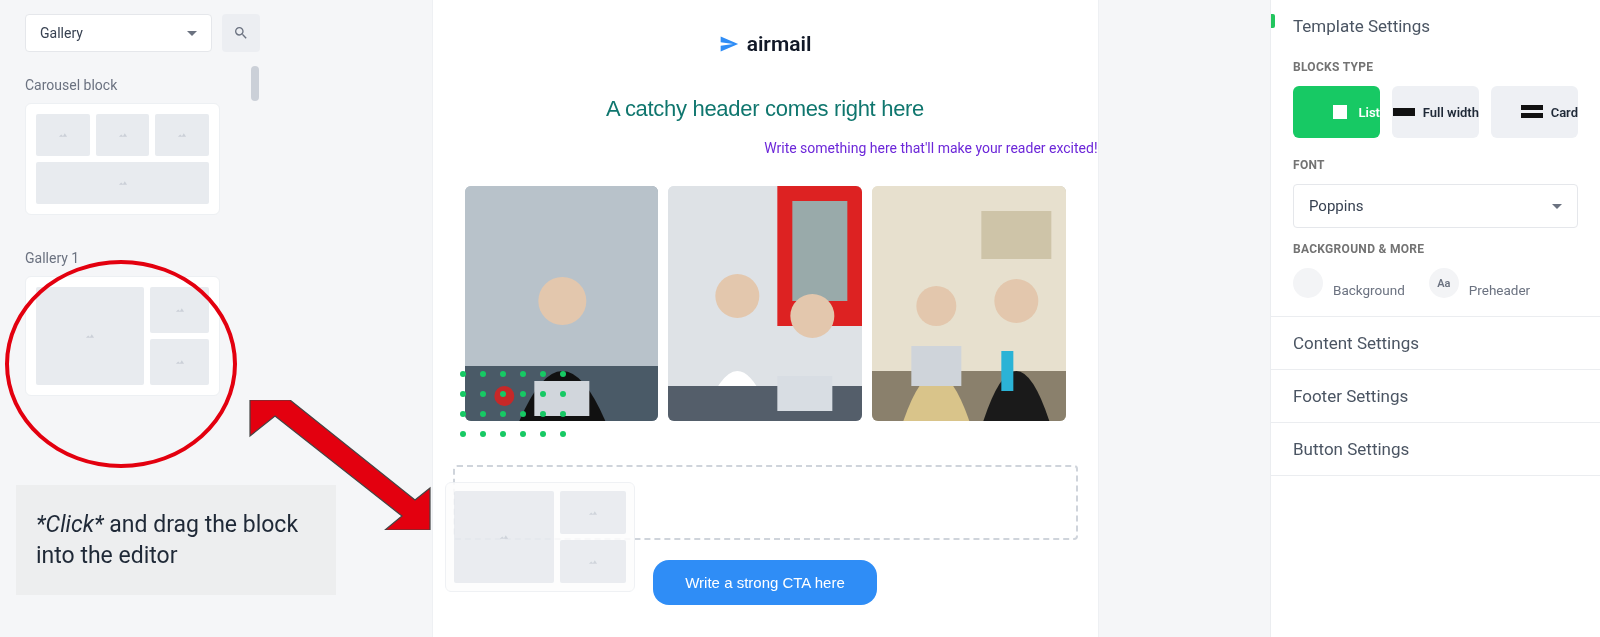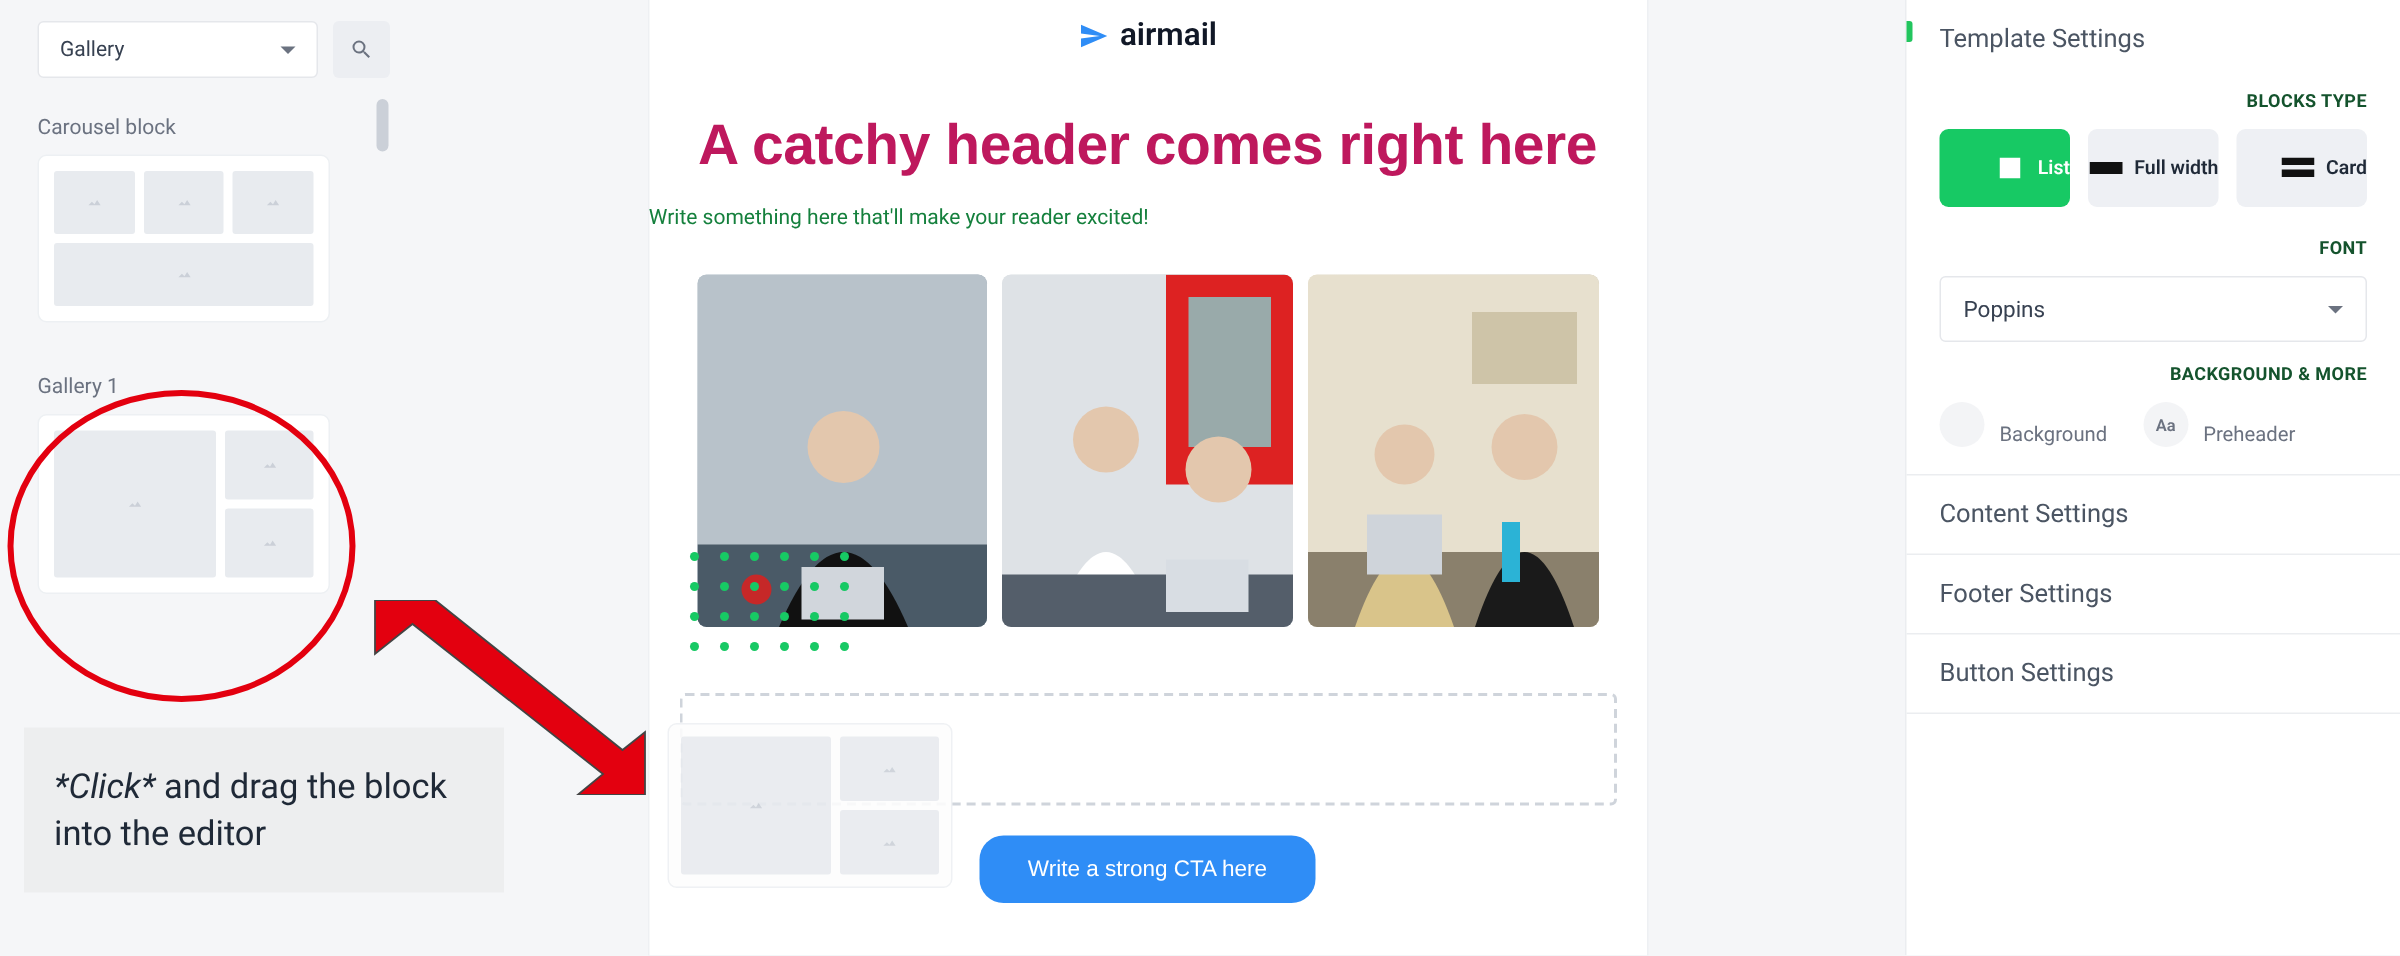--- a/index.html
+++ b/index.html
@@ -115,40 +115,40 @@
     position:relative;
     display:flex;
     justify-content:center;
   }
   .canvas {
     width:665px;
     background:#fff;
     height:100%;
     box-shadow: 0 0 0 1px #eef0f3;
     position:relative;
-    padding-top:12px;
+    padding-top:32px;
   }
   .logo {
     display:flex; align-items:center; justify-content:center; gap:8px;
     margin-bottom:40px;
   }
   .logo svg { width:20px; height:20px; }
   .logo .brand { font-size:21px; font-weight:600; color:#111827;}
   .hero-h {
     text-align:center;
-    font-size:38px;
-    font-weight:700;
-    color:#be185d;
+    font-size:22px;
+    font-weight:400;
+    color:#0f766e;
     font-family: "Segoe UI", Arial, sans-serif;
     letter-spacing:-0.3px;
   }
   .hero-sub {
-    text-align:left;
+    text-align:right;
     font-size:14px;
-    color:#15803d;
+    color:#6d28d9;
     margin:18px 0 30px;
   }
   .img-row {
     display:flex; gap:10px; justify-content:center;
     padding:0 32px;
     position:relative;
   }
   .img-row .photo { width:195px; height:235px; border-radius:6px; overflow:hidden;
     display:flex; align-items:center; justify-content:center;}
   .photo1 { background: linear-gradient(135deg,#bac5cd 0%,#6a7a88 100%);}
@@ -201,23 +201,22 @@
     font-size:17px;
     color:#4b5563;
     cursor:pointer;
   }
   .template-body { padding: 0 22px 18px; position:relative;}
   .template-body::before {
     content:''; position:absolute; left:0; top:-46px; width:4px; height:14px;
     background:#22c55e; border-radius:0 2px 2px 0;
   }
   .section-label {
-    font-size:12px; font-weight:700; color:#14532d; letter-spacing:0.3px;
+    font-size:12px; font-weight:700; color:#737373; letter-spacing:0.3px;
     margin:8px 0 12px;
-    text-align:right;
   }
   .blocks-row { display:flex; gap:12px; margin-bottom:20px;}
   .block-type {
     flex:1;
     background:#eef0f4;
     border-radius:6px;
     height:52px;
     display:flex; flex-direction:row; align-items:center; justify-content:flex-end;
     gap:8px;
     font-size:13px; font-weight:600; color:#1f2937;

